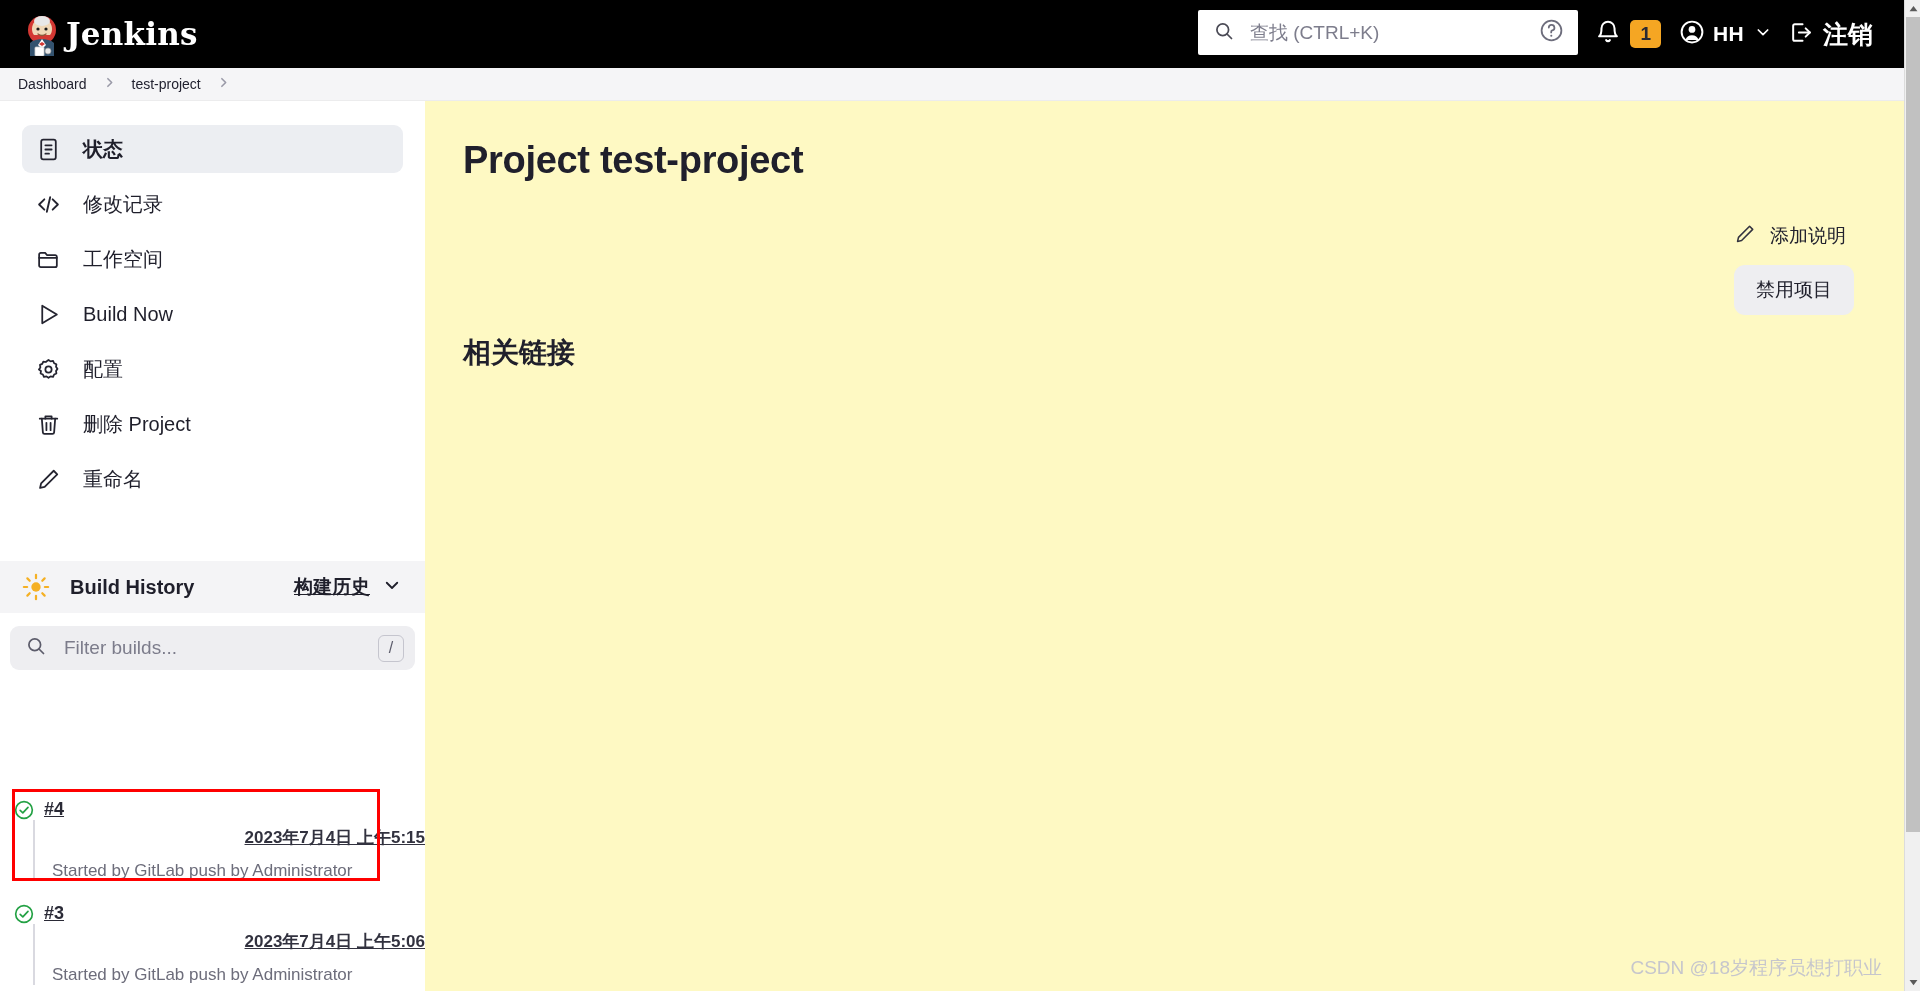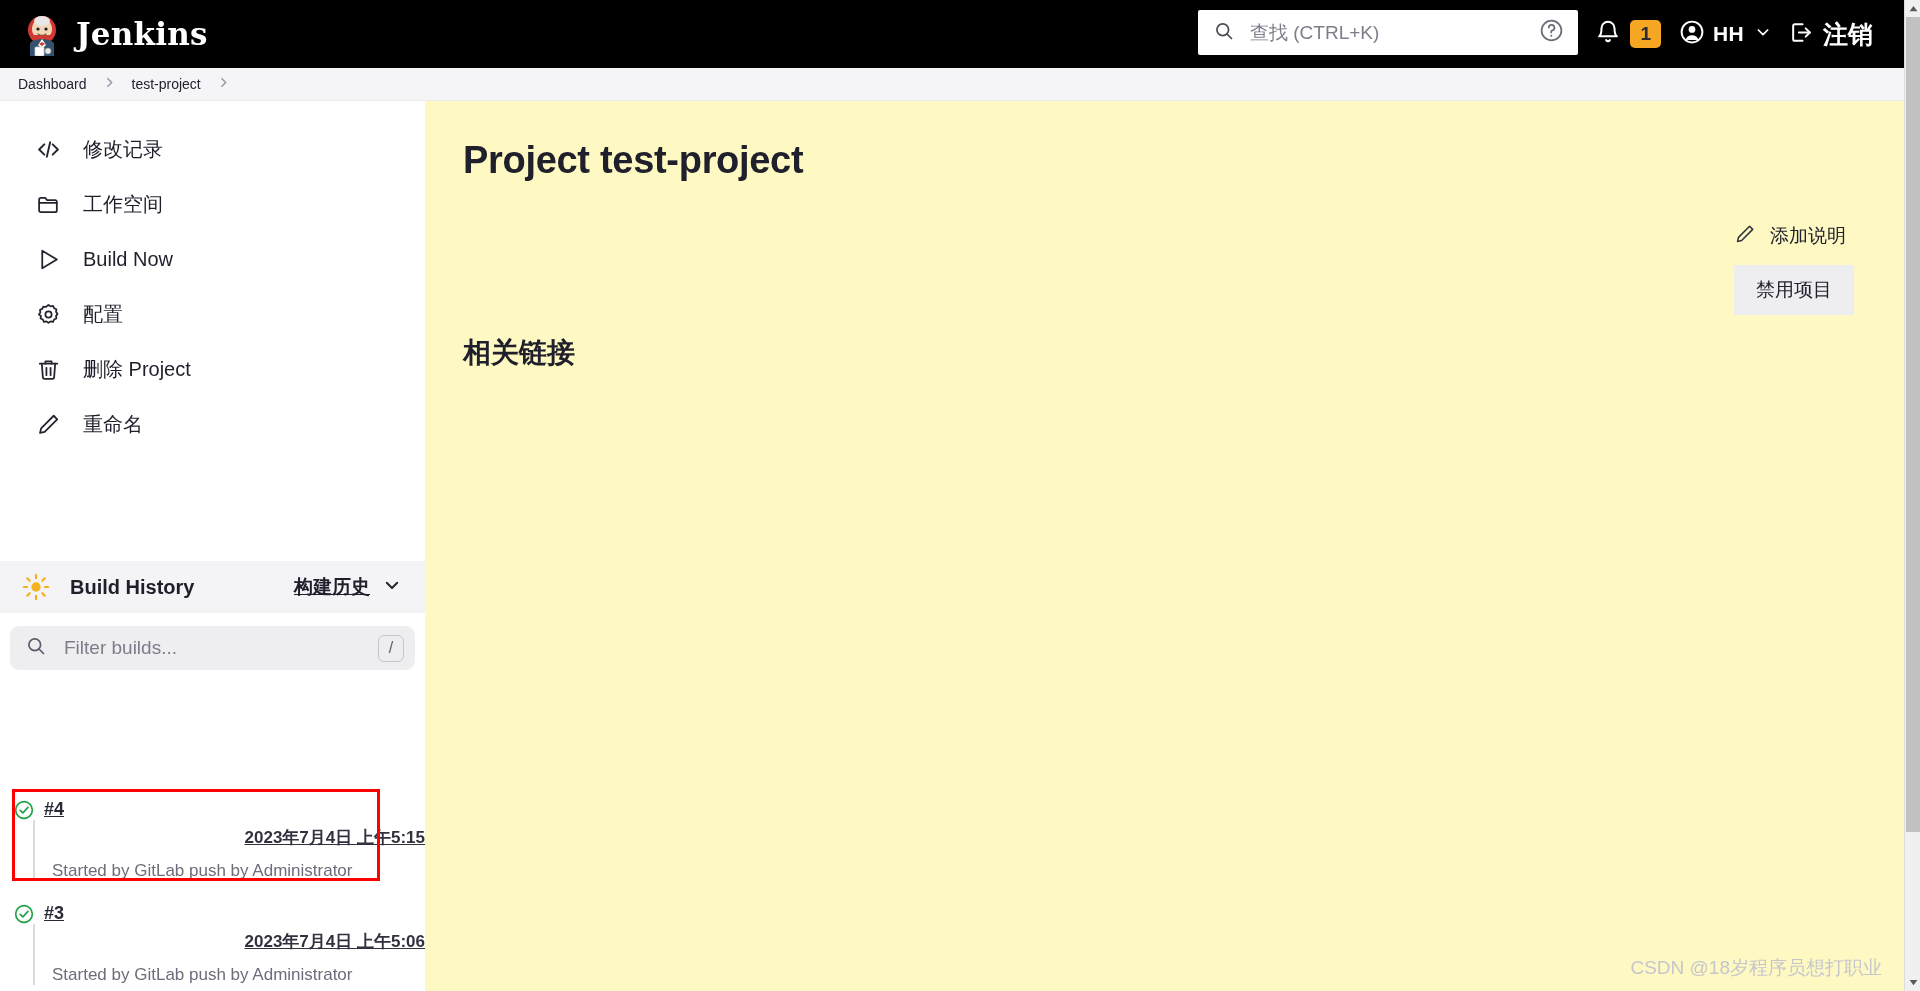--- a/index.html
+++ b/index.html
@@ -14,21 +14,21 @@
 
   
   .topbar {
     position: absolute; top: 0; left: 0;
     width: 1904px; height: 68px;
     background: #000;
     display: flex; align-items: center;
   }
   .brand {
     display: flex; align-items: center;
-    margin-left: 22px; gap: 14px;
+    margin-left: 22px; gap: 4px;
     cursor: pointer;
   }
   .brand-logo { width: 40px; height: 44px; display: block; }
   .brand-name {
     color: #fff;
     font-family: "DejaVu Serif", "Liberation Serif", serif;
     font-size: 31px; font-weight: 700;
     letter-spacing: 0.2px;
   }
 
@@ -238,21 +238,21 @@
   }
   .add-desc {
     display: flex; align-items: center; gap: 14px;
     cursor: pointer;
     padding: 4px 8px;
   }
   .pencil-icon { width: 22px; height: 22px; color: #33333f; }
   .add-desc-label { font-size: 19px; color: #22222e; }
   .disable-btn {
     background: #eeeef1;
-    border: none; border-radius: 1px;
+    border: none; border-radius: 11px;
     padding: 12px 22px;
     font-family: "Liberation Sans", sans-serif;
     font-size: 19px; color: #22222e;
     cursor: pointer;
   }
 
   .links-title {
     margin: 152px 0 0 0;
     font-size: 28px; font-weight: 700; color: #20202c;
   }
@@ -399,20 +399,31 @@
     <svg class="crumb-sep" viewBox="0 0 24 24" fill="none" stroke="currentColor" stroke-width="3" stroke-linecap="round" stroke-linejoin="round">
       <polyline points="9,5 16,12 9,19"></polyline>
     </svg>
   </span>
 </div>
 
 <div class="sidebar">
 
   <div class="menu">
 
+    <div class="menu-item active">
+      <span class="mi-icon">
+        <svg viewBox="0 0 24 24" fill="none" stroke="currentColor" stroke-width="1.7" stroke-linecap="round" stroke-linejoin="round">
+          <rect x="5" y="2.6" width="14" height="18.8" rx="2"></rect>
+          <line x1="9" y1="8" x2="15" y2="8"></line>
+            <line x1="9" y1="12" x2="15" y2="12"></line>
+            <line x1="9" y1="16" x2="12.5" y2="16"></line>
+        </svg>
+      </span>
+      <span class="mi-label">状态</span>
+    </div>
 
     <div class="menu-item">
       <span class="mi-icon">
         <svg viewBox="0 0 24 24" fill="none" stroke="currentColor" stroke-width="1.8" stroke-linecap="round" stroke-linejoin="round">
           <polyline points="8,7 3,12 8,17"></polyline>
             <polyline points="16,7 21,12 16,17"></polyline>
             <line x1="13.6" y1="5" x2="10.4" y2="19"></line>
         </svg>
       </span>
       <span class="mi-label">修改记录</span>

